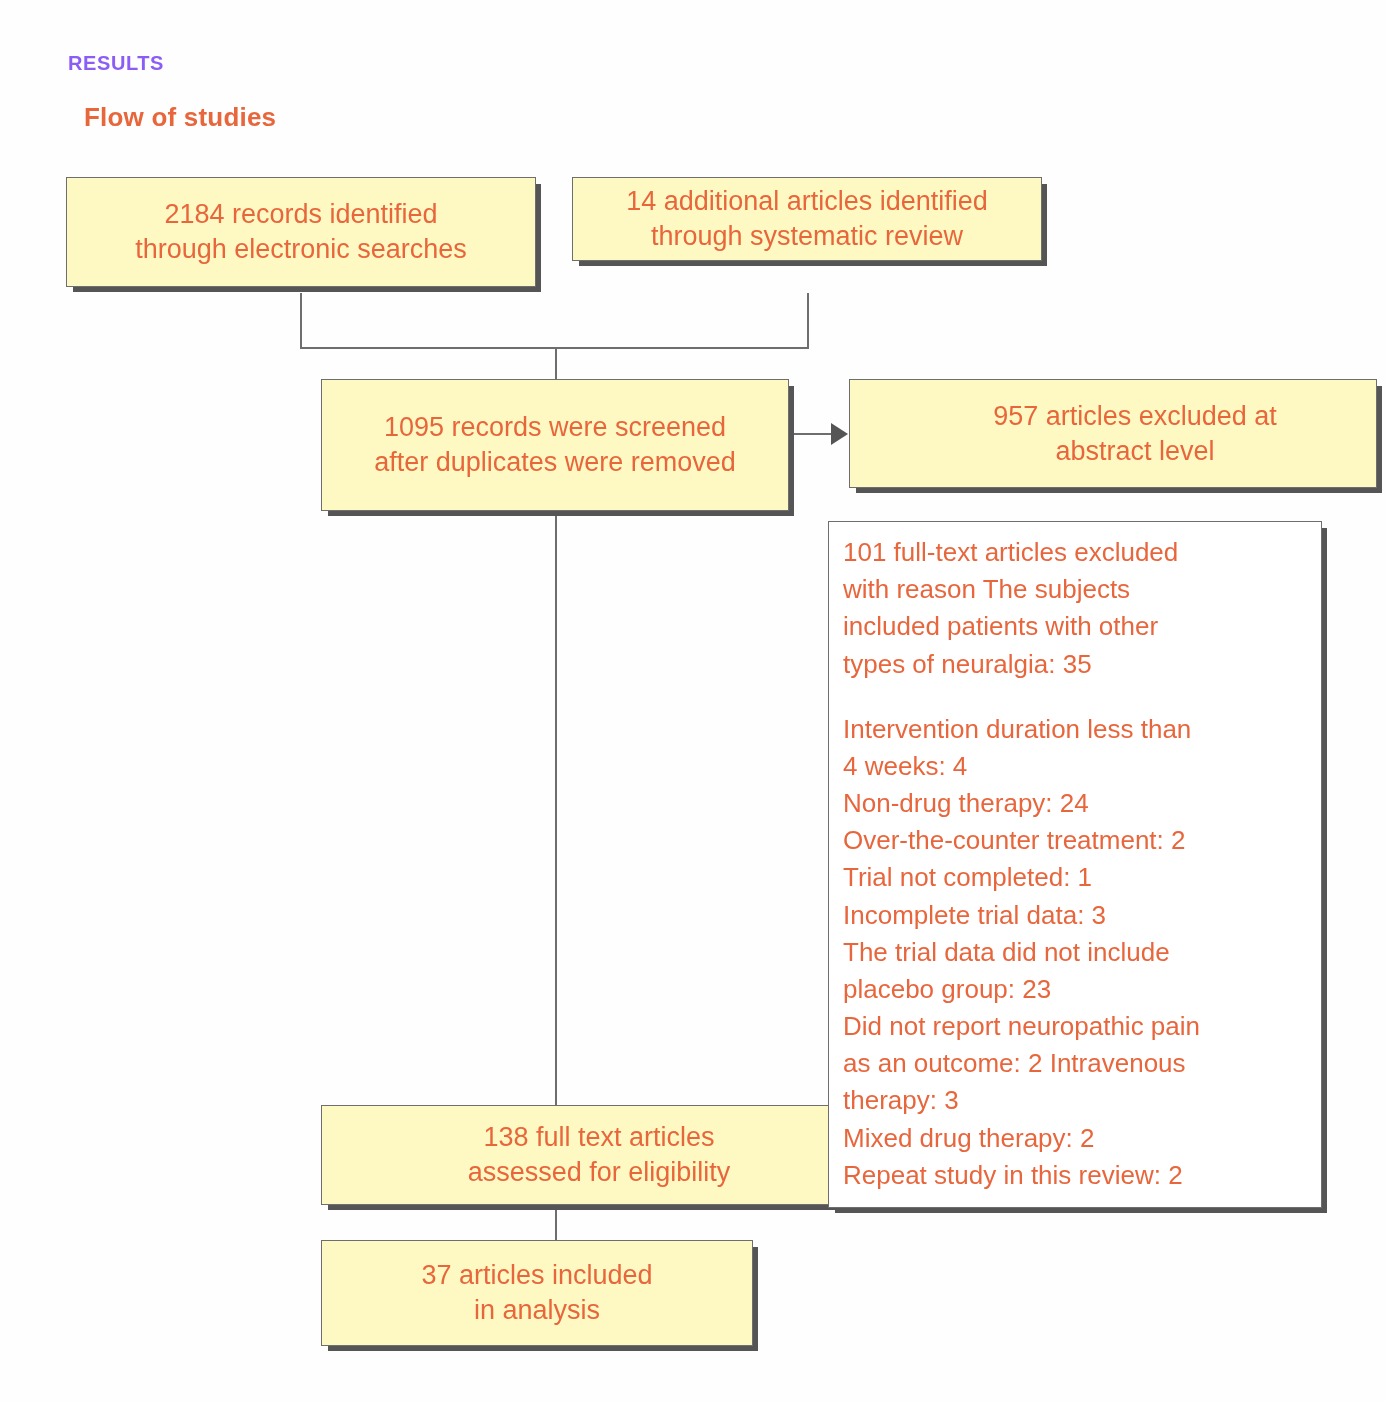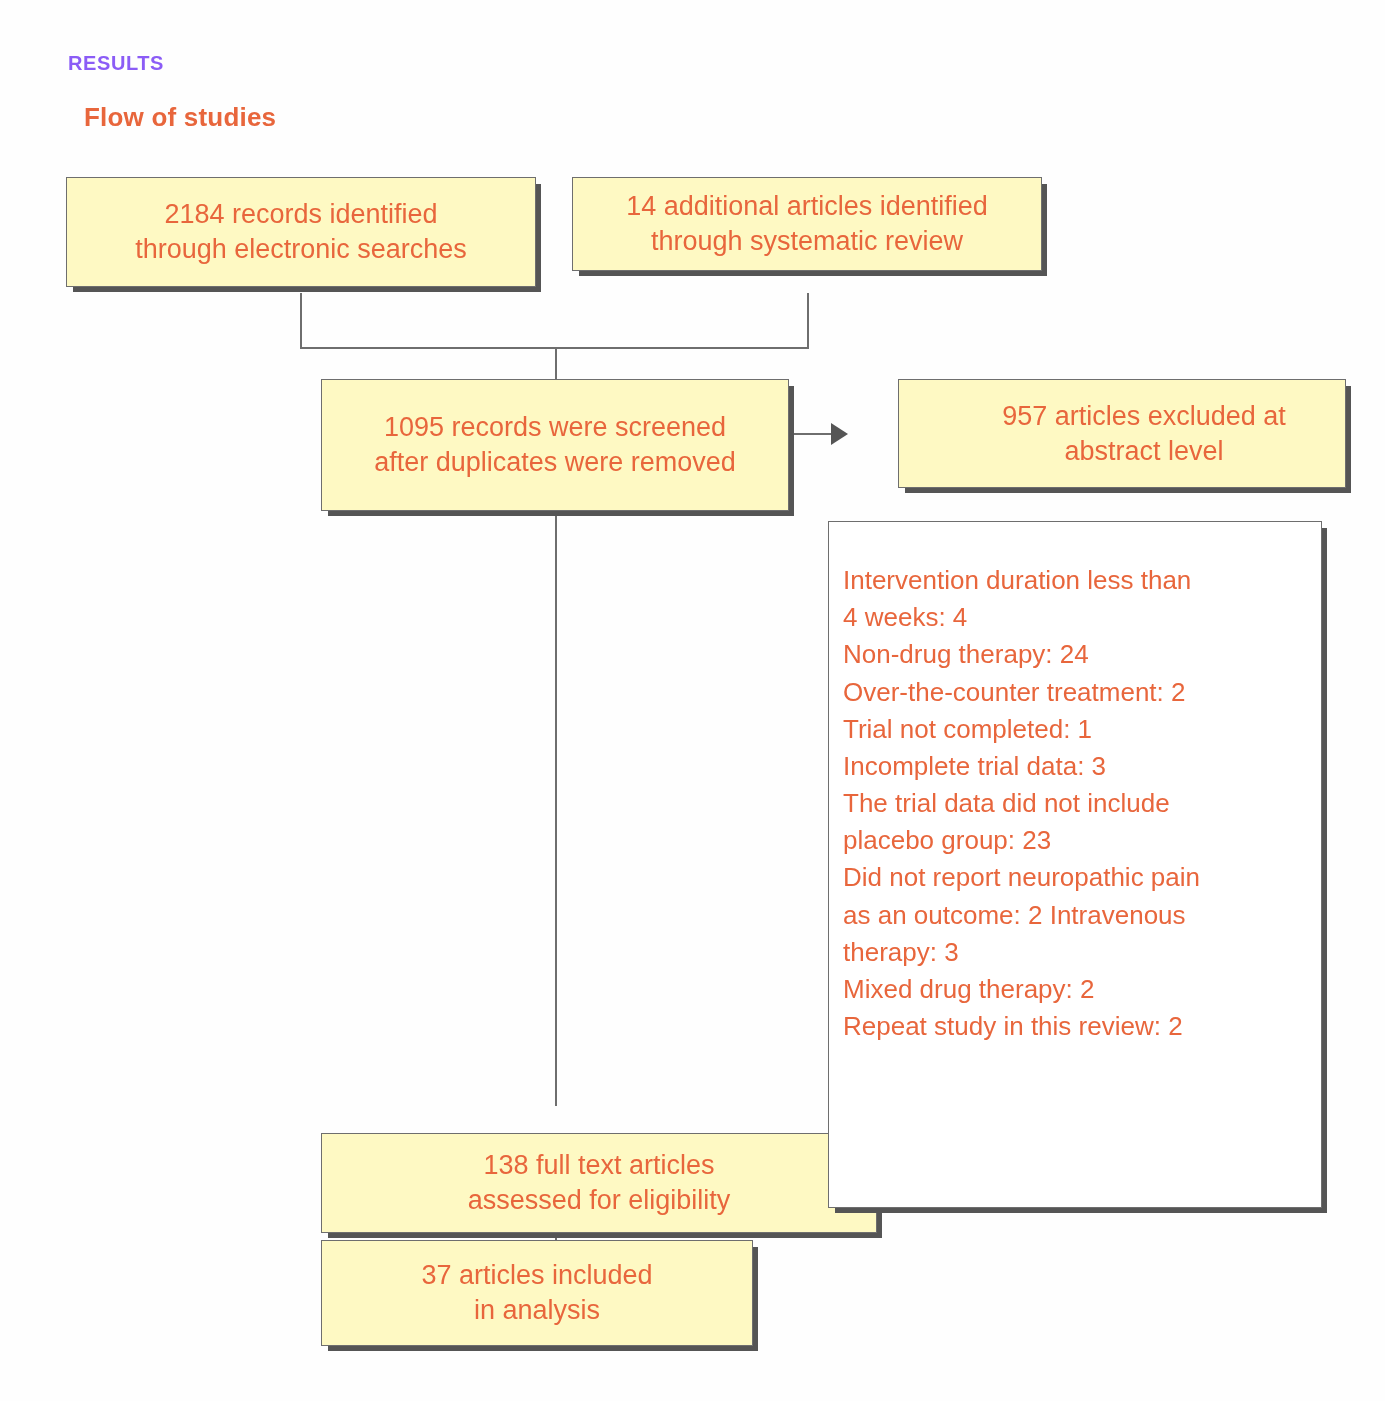--- a/index.html
+++ b/index.html
@@ -54,24 +54,24 @@
     font-weight: 300;
   }
   .flow-box .box-text {
     display: block;
     padding: 0 10px;
     white-space: pre-line;
   }
 
   
   #box-records-electronic   { left: 66px;  top: 177px;  width: 470px; height: 110px; }
-  #box-records-systematic   { left: 572px; top: 177px;  width: 470px; height: 94px; }
+  #box-records-systematic   { left: 572px; top: 177px;  width: 470px; height: 84px; }
   #box-records-screened     { left: 321px; top: 379px;  width: 468px; height: 132px; }
-  #box-excluded-abstract    { left: 898px; top: 379px;  width: 448px; height: 109px; padding-left: 44px; }
-  #box-fulltext-assessed    { left: 321px; top: 1105px; width: 556px; height: 100px; margin-top: 28px; }
+  #box-excluded-abstract    { left: 849px; top: 379px;  width: 528px; height: 109px; padding-left: 44px; }
+  #box-fulltext-assessed    { left: 321px; top: 1105px; width: 556px; height: 100px; }
   #box-articles-included    { left: 321px; top: 1240px; width: 432px; height: 106px; }
 
   
   #box-exclusion-reasons {
     position: absolute;
     left: 828px;
     top: 521px;
     width: 494px;
     height: 687px;
     box-sizing: border-box;
@@ -180,20 +180,24 @@
   <span class="box-text">138 full text articles
 assessed for eligibility</span>
 </div>
 
 <div class="flow-box" id="box-articles-included">
   <span class="box-text">37 articles included
 in analysis</span>
 </div>
 
 <div id="box-exclusion-reasons">
+  <span class="reason-block">101 full-text articles excluded
+with reason The subjects
+included patients with other
+types  of neuralgia: 35</span>
   <span class="reason-gap"></span>
   <span class="reason-block">Intervention duration less than
 4 weeks: 4
 Non-drug therapy: 24
 Over-the-counter treatment: 2
 Trial not completed: 1
 Incomplete trial data: 3
 The trial data did not include
 placebo group: 23
 Did not report neuropathic pain

